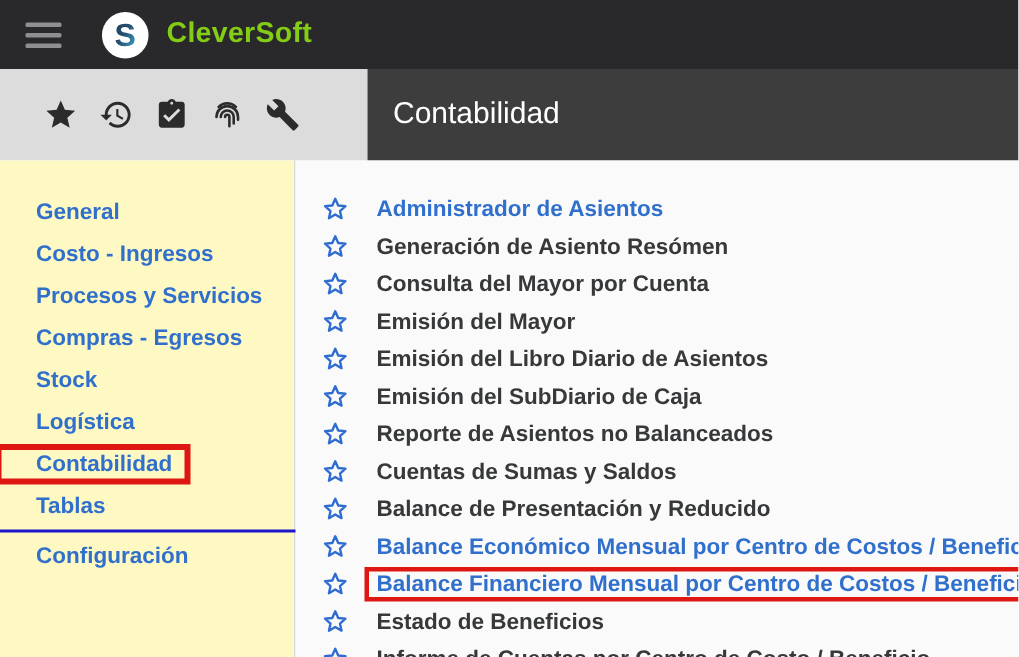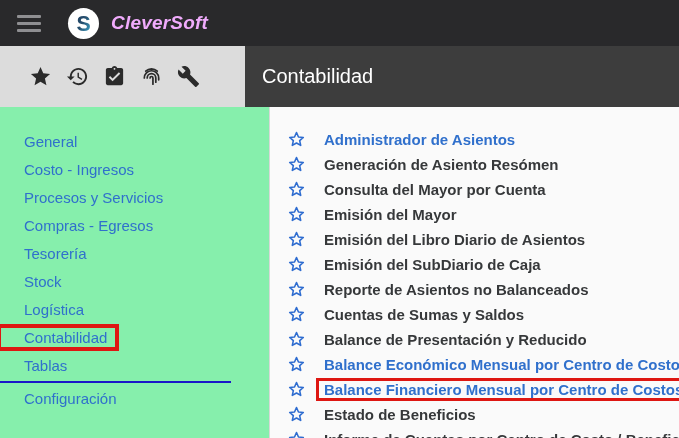--- a/index.html
+++ b/index.html
@@ -7,34 +7,34 @@
   body {
     width:679px; height:438px; overflow:hidden;
     font-family:"Liberation Sans", sans-serif;
     background:#ffffff;
   }
   
   .topbar { height:46px; background:#29292b; display:flex; align-items:center; }
   .hamburger { margin-left:17px; width:24px; display:flex; flex-direction:column; gap:4px; cursor:pointer; }
   .hamburger span { height:3px; background:#8f8f92; border-radius:1px; }
   .logo { margin-left:26px; width:33px; height:33px; flex:0 0 auto; }
-  .app-title { color:#f0abfc; font-size:19px; font-weight:600; margin-left:11px; letter-spacing:.2px;font-style:italic; }
+  .app-title { color:#84cc16; font-size:19px; font-weight:600; margin-left:11px; letter-spacing:.2px; }
 
   
   .row2 { display:flex; height:61px; }
   .toolbar { width:245px; background:#dcdcdc; display:flex; align-items:center; gap:14px; padding-left:29px; }
   .tool-icon { width:23px; height:23px; cursor:pointer; display:flex; }
   .tool-icon svg { width:23px; height:23px; fill:#2b2b2b; }
   .tool-icon.stroked svg { fill:none; stroke:#2b2b2b; stroke-width:1.8; stroke-linecap:round; }
   .panel-header { flex:1; background:#3d3d3d; display:flex; align-items:center; }
   .panel-title { color:#ffffff; font-size:20px; font-weight:400; margin-left:17px; }
 
   
   .main { display:flex; height:331px; }
-  .sidebar { width:270px; background:#86efac; border-right:1px solid #d8d8d8; padding-top:20px; }
+  .sidebar { width:197px; background:#fef9c3; border-right:1px solid #d8d8d8; padding-top:20px;font-weight:bold; }
   .side-item { display:flex; align-items:center; height:28px; padding-left:10px; cursor:pointer; }
   .side-inner { display:flex; align-items:center; gap:14px; border:4px solid transparent; padding:1px 8px 1px 9px; margin-left:-13px; }
   .side-item.highlighted .side-inner { border-color:#de1712; }
   .side-label { color:#3070cc; font-size:15px; white-space:nowrap; }
   .side-divider { height:2px; background:#1a16c9; width:231px; margin:2px 0 1px 0; }
 
   .content { flex:1; background:#fafafa; padding-top:20px; overflow:hidden;font-weight:bold; }
   .list-item { display:flex; align-items:center; height:25px; padding-left:17px; cursor:pointer; gap:10px; }
   .star-ic { width:19px; height:19px; display:flex; flex:0 0 auto; }
   .item-label { font-size:15px; color:#36383a; white-space:nowrap; border:3px solid transparent; padding:0 5px; }
@@ -137,29 +137,20 @@
           </svg>
           <span class="side-label">Compras - Egresos</span>
         </div>
       </div>
       <div class="side-item">
         <div class="side-inner">
           <svg viewBox="0 0 24 20">
             <path d="M9.5 1H2.5C1.4 1 .5 1.9.5 3v14c0 1.1.9 2 2 2h19c1.1 0 2-.9 2-2V5c0-1.1-.9-2-2-2h-10l-2-2z" fill="#1e78e0"></path>
             <path d="M12 6.2l1.35 2.75 3.05.35-2.25 2.05.6 3-2.75-1.5-2.75 1.5.6-3-2.25-2.05 3.05-.35z" fill="#ffffff"></path>
           </svg>
-          <span class="side-label">Tesorería</span>
-        </div>
-      </div>
-      <div class="side-item">
-        <div class="side-inner">
-          <svg viewBox="0 0 24 20">
-            <path d="M9.5 1H2.5C1.4 1 .5 1.9.5 3v14c0 1.1.9 2 2 2h19c1.1 0 2-.9 2-2V5c0-1.1-.9-2-2-2h-10l-2-2z" fill="#1e78e0"></path>
-            <path d="M12 6.2l1.35 2.75 3.05.35-2.25 2.05.6 3-2.75-1.5-2.75 1.5.6-3-2.25-2.05 3.05-.35z" fill="#ffffff"></path>
-          </svg>
           <span class="side-label">Stock</span>
         </div>
       </div>
       <div class="side-item">
         <div class="side-inner">
           <svg viewBox="0 0 24 20">
             <path d="M9.5 1H2.5C1.4 1 .5 1.9.5 3v14c0 1.1.9 2 2 2h19c1.1 0 2-.9 2-2V5c0-1.1-.9-2-2-2h-10l-2-2z" fill="#1e78e0"></path>
             <path d="M12 6.2l1.35 2.75 3.05.35-2.25 2.05.6 3-2.75-1.5-2.75 1.5.6-3-2.25-2.05 3.05-.35z" fill="#ffffff"></path>
           </svg>
           <span class="side-label">Logística</span>

